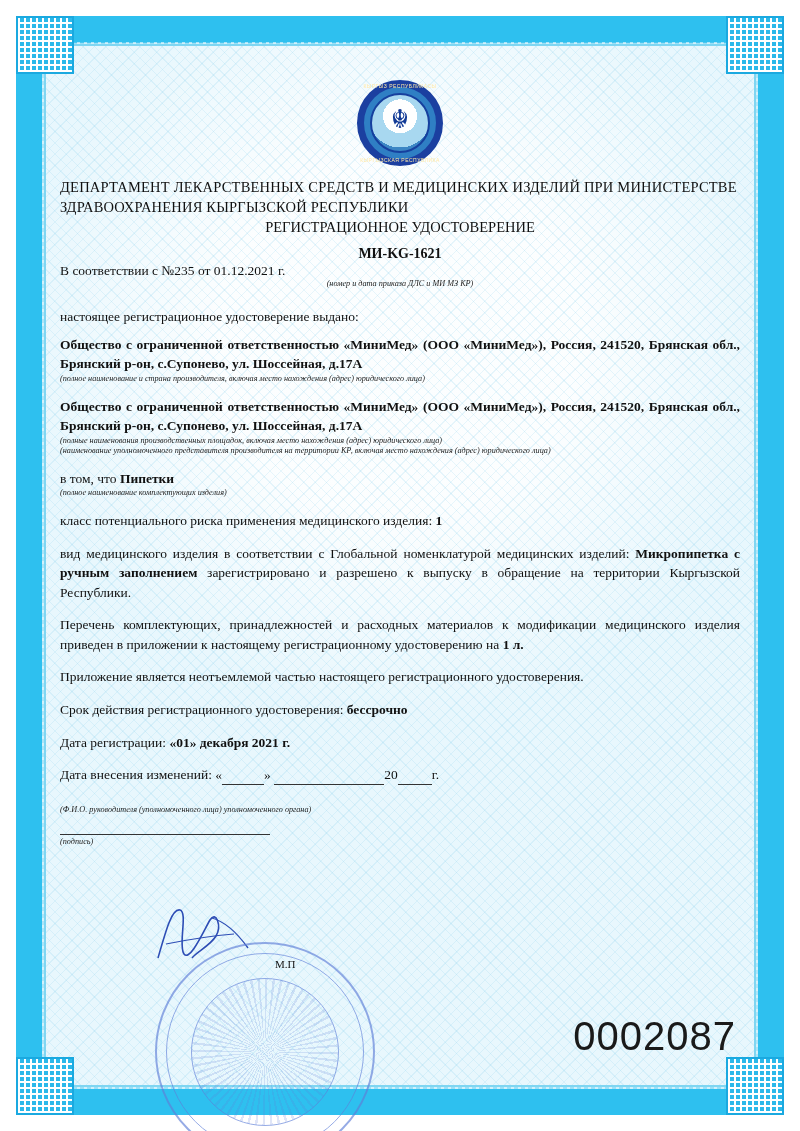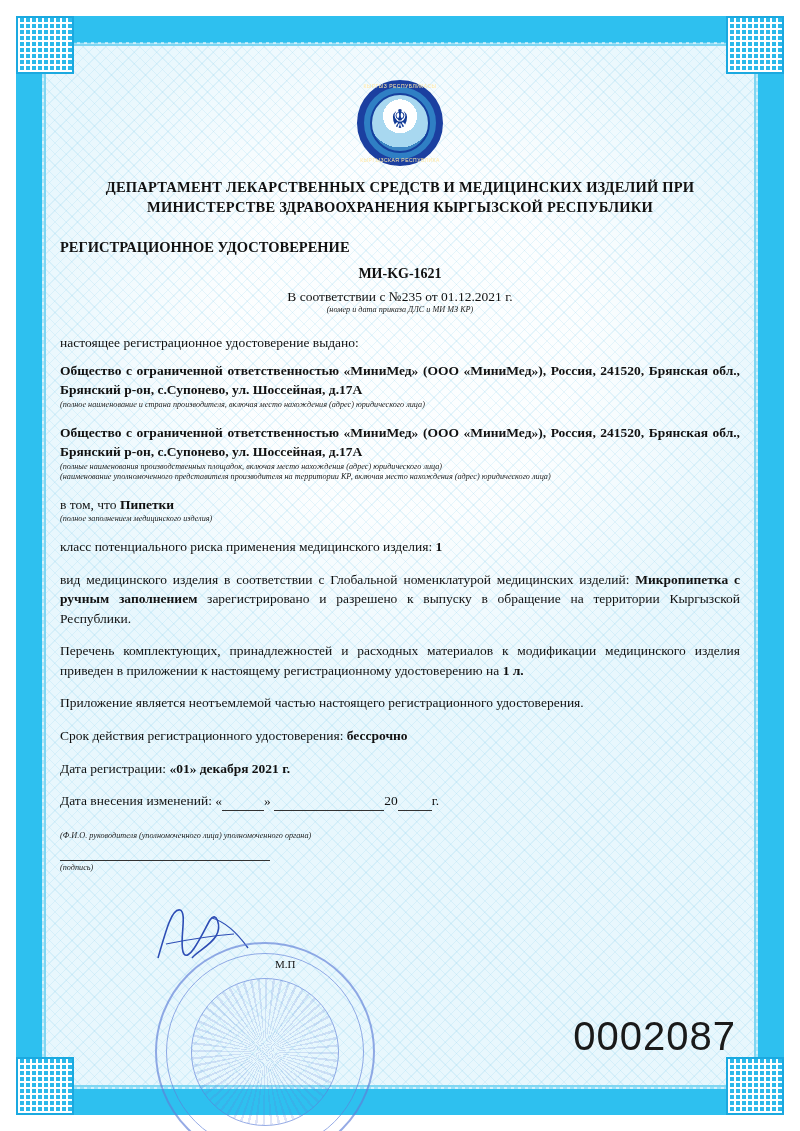--- a/index.html
+++ b/index.html
@@ -115,43 +115,42 @@
     text-align: center;
     font-size: 5px;
     letter-spacing: 0.5px;
     color: #ffe9a8;
     font-family: "Liberation Sans", sans-serif;
   }
   .emblem .ringtext-top { top: 3px; }
   .emblem .ringtext-bot { bottom: 3px; }
 
   .org-title {
-    text-align: center;
-    font-weight: bold;
+    font-weight: normal;
     font-size: 14.5px;
     line-height: 1.35;
     letter-spacing: 0.2px;
     margin: 4px 0 0 0;
   }
   .doc-title {
-    font-weight: bold;
+    text-align: center;
+    font-weight: normal;
     font-size: 14.5px;
     line-height: 1.4;
-    margin-top: 20px;
   }
   .doc-number {
     text-align: center;
     font-weight: bold;
     font-size: 14px;
     margin-top: 9px;
   }
   .order-line {
-    text-align: center;
+    text-align: left;
     font-size: 13.5px;
-    margin-top: 7px;
+    margin-top: 1px;
   }
   .caption {
     font-size: 8.2px;
     font-style: italic;
     color: #1a1a1a;
     line-height: 1.2;
   }
   .caption.center { text-align: center; }
   .body-block { margin-top: 18px; font-size: 13.5px; line-height: 1.45; }
   .lead { font-size: 13.5px; }
@@ -264,21 +263,21 @@
 
       <div class="row-gap bold just">Общество с ограниченной ответственностью «МиниМед» (ООО «МиниМед»), Россия, 241520, Брянская обл., Брянский р-он, с.Супонево, ул. Шоссейная, д.17А</div>
       <div class="caption">(полные наименования производственных площадок, включая место нахождения (адрес) юридического лица)</div>
 
       <div class="caption">(наименование уполномоченного представителя производителя на территории КР, включая место нахождения (адрес) юридического лица)</div>
 
       <div class="row-gap">
         <span>в том, что</span>
         <span class="bold">Пипетки</span>
       </div>
-      <div class="caption">(полное заполнением медицинского изделия)</div>
+      <div class="caption">(полное наименование комплектующих изделия)</div>
 
       <div class="row-gap">
         <span>класс потенциального риска применения медицинского изделия:</span>
         <span class="bold">1</span>
       </div>
 
       <div class="row-gap just">
         <span>вид медицинского изделия в соответствии с Глобальной номенклатурой медицинских изделий:</span>
         <span class="bold">Микропипетка с ручным заполнением</span>
         <span>зарегистрировано и разрешено к выпуску в обращение на территории Кыргызской Республики.</span>

